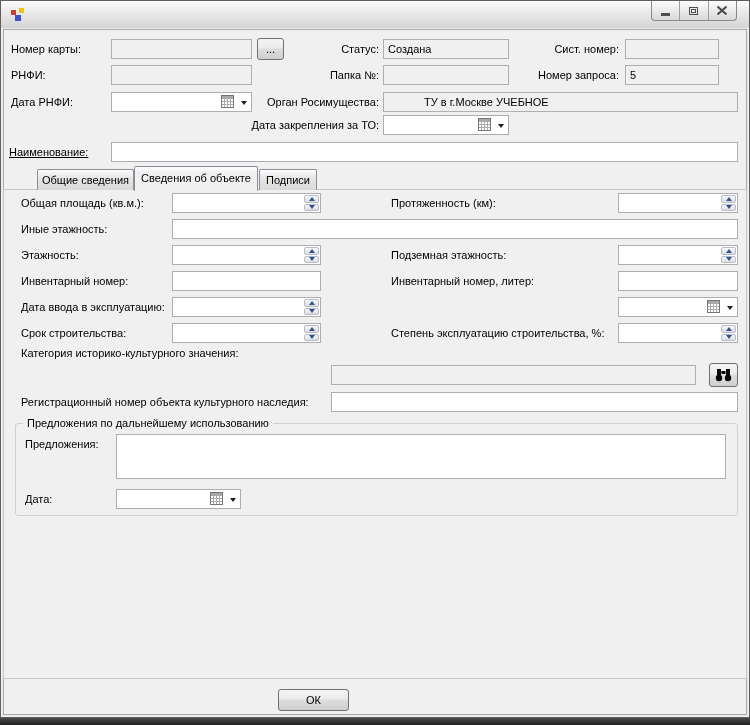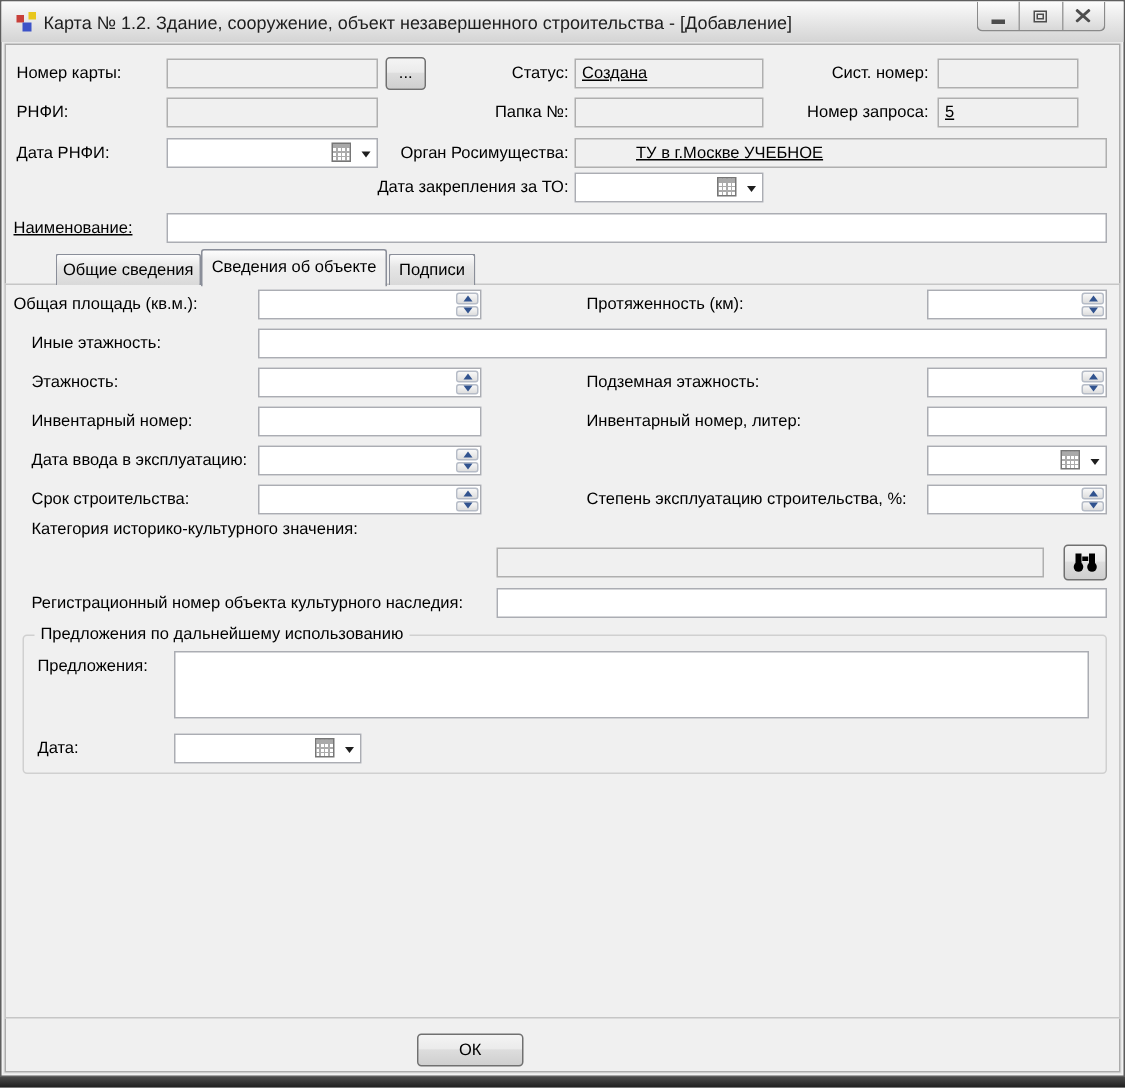--- a/index.html
+++ b/index.html
@@ -31,21 +31,21 @@
   .client { position:absolute; left:2px; top:28px; width:744px; height:686px;
             background:#F0F0F0; border:1px solid #ABABAB; box-sizing:border-box; }
 
   .lbl { position:absolute; font-size:11px; color:#000; white-space:nowrap; z-index:4; }
   .ra1 { left:150px; width:228px; text-align:right; }
   .ra2 { left:480px; width:138px; text-align:right; }
   .u { text-decoration:underline; }
 
   .field { position:absolute; box-sizing:border-box; height:20px; border:1px solid #ABADB3;
            background:#FFF; font:11px "Liberation Sans",sans-serif; padding:1px 4px; color:#000; z-index:4; }
-  .field.dis { background:#F0F0F0; border-color:#AFAFAF;text-decoration:underline; }
+  .field.dis { background:#F0F0F0; border-color:#AFAFAF; }
 
   .spin { position:absolute; height:20px; z-index:4; }
   .spin > input { position:absolute; left:0; top:0; width:100%; height:100%; box-sizing:border-box;
                   border:1px solid #ABADB3; background:#FFF; padding:1px 20px 1px 4px;
                   font:11px "Liberation Sans",sans-serif; }
   .spin .btns { position:absolute; right:2px; top:2px; bottom:2px; width:15px;
                 display:flex; flex-direction:column; }
   .sbtn { flex:1; border:1px solid #B6BCC7; border-radius:2px;
           background:linear-gradient(#F8F8F8,#DEDEDE); display:flex; align-items:center; justify-content:center; }
   .sbtn + .sbtn { margin-top:1px; }
@@ -93,21 +93,20 @@
 <body>
 
 <div class="window">
 
   <div class="titlebar">
     <span class="app-icon">
       <i class="sq sq-red"></i>
         <i class="sq sq-yellow"></i>
         <i class="sq sq-blue"></i>
     </span>
-    <span class="title-text">Карта № 1.2. Здание, сооружение, объект незавершенного строительства - [Добавление]</span>
     <span class="winbtns">
       <span class="winbtn">
           <i class="glyph-min"></i>
         </span>
       <span class="winbtn">
           <i class="glyph-max"></i>
         </span>
       <span class="winbtn">
         <svg width="10" height="9">
           <line x1="0.5" y1="0.5" x2="9.5" y2="8.5" stroke="#4D4D4D" stroke-width="2"></line>
@@ -151,21 +150,21 @@
   </div>
 
   <span class="lbl u" style="left:8px;top:145px">Наименование:</span>
   <input class="field" style="left: 110px; top: 141px; width: 627px;" value="">
 
   <div class="tabpanel"></div>
   <div class="tab" style="left:8px;width:97px">Общие сведения</div>
   <div class="tab active" style="left:105px;width:124px">Сведения об объекте</div>
   <div class="tab" style="left:230px;width:58px">Подписи</div>
 
-  <span class="lbl" style="left:8px;top:196px">Общая площадь (кв.м.):</span>
+  <span class="lbl" style="left:20px;top:196px">Общая площадь (кв.м.):</span>
   <div class="spin" style="left:171px;top:192px;width:149px">
     <input value="" style="">
     <span class="btns">
         <span class="sbtn">
           <i class="tri-up"></i>
         </span>
         <span class="sbtn">
           <i class="tri-down"></i>
         </span>
       </span>

